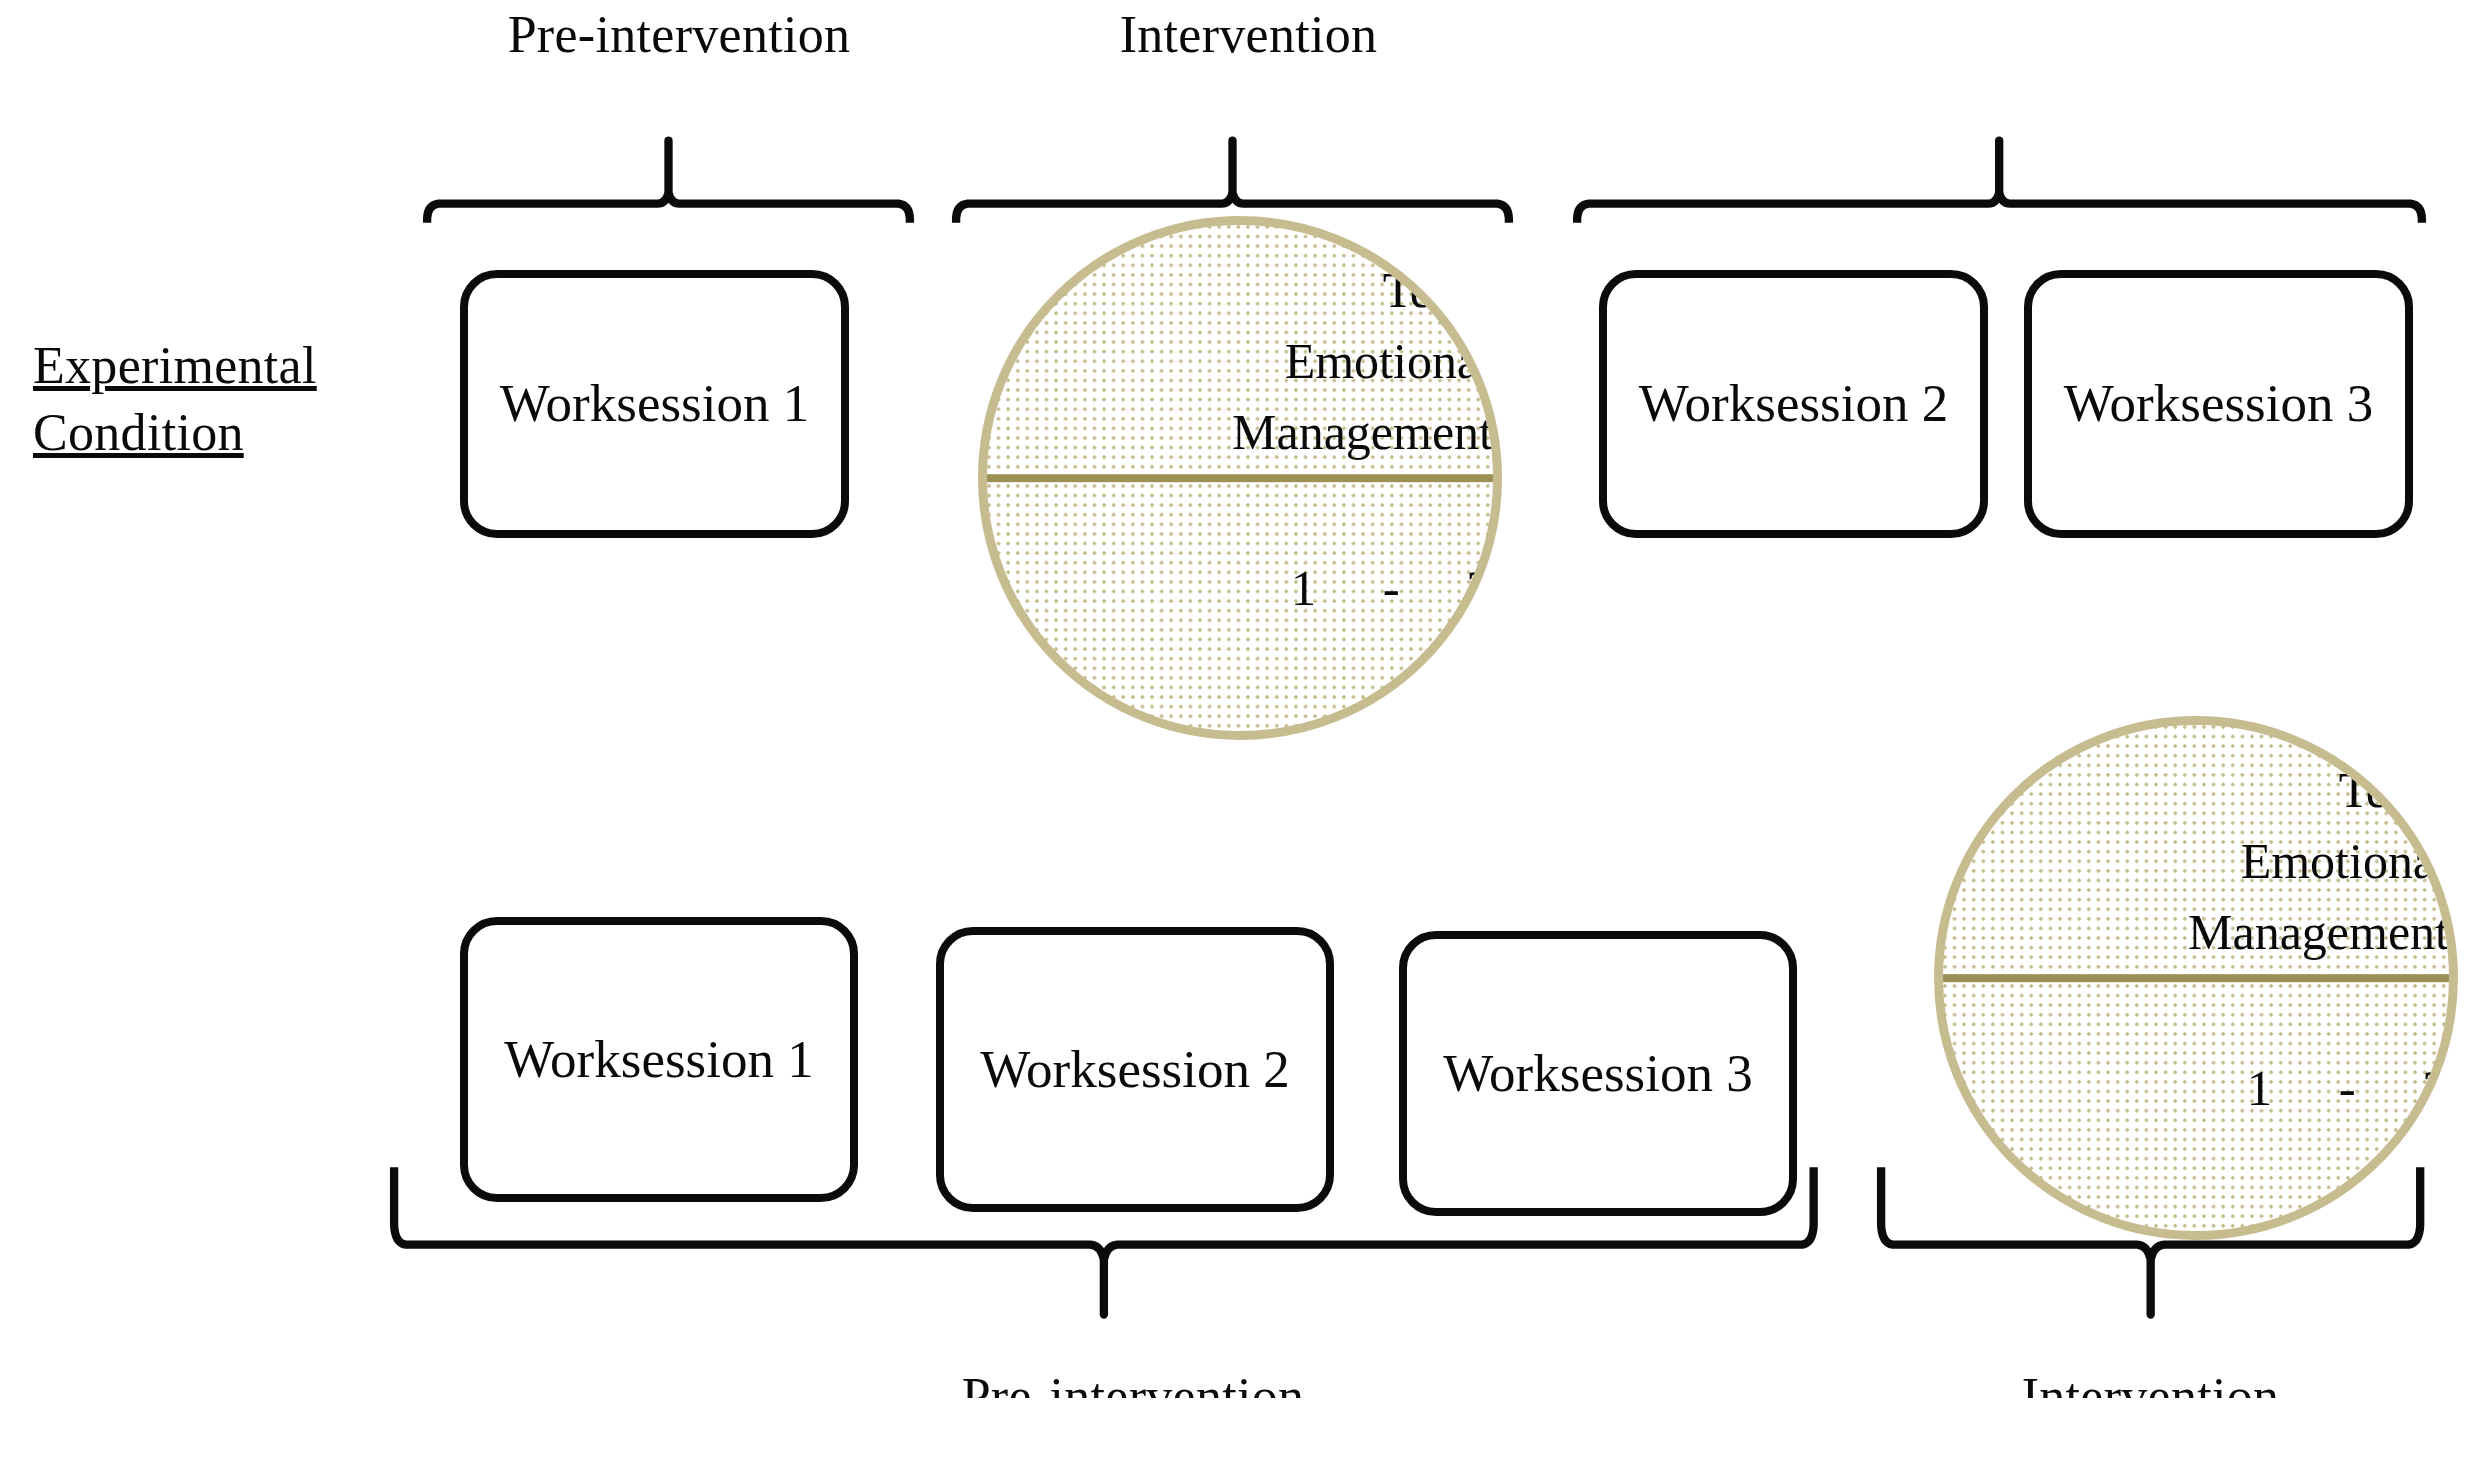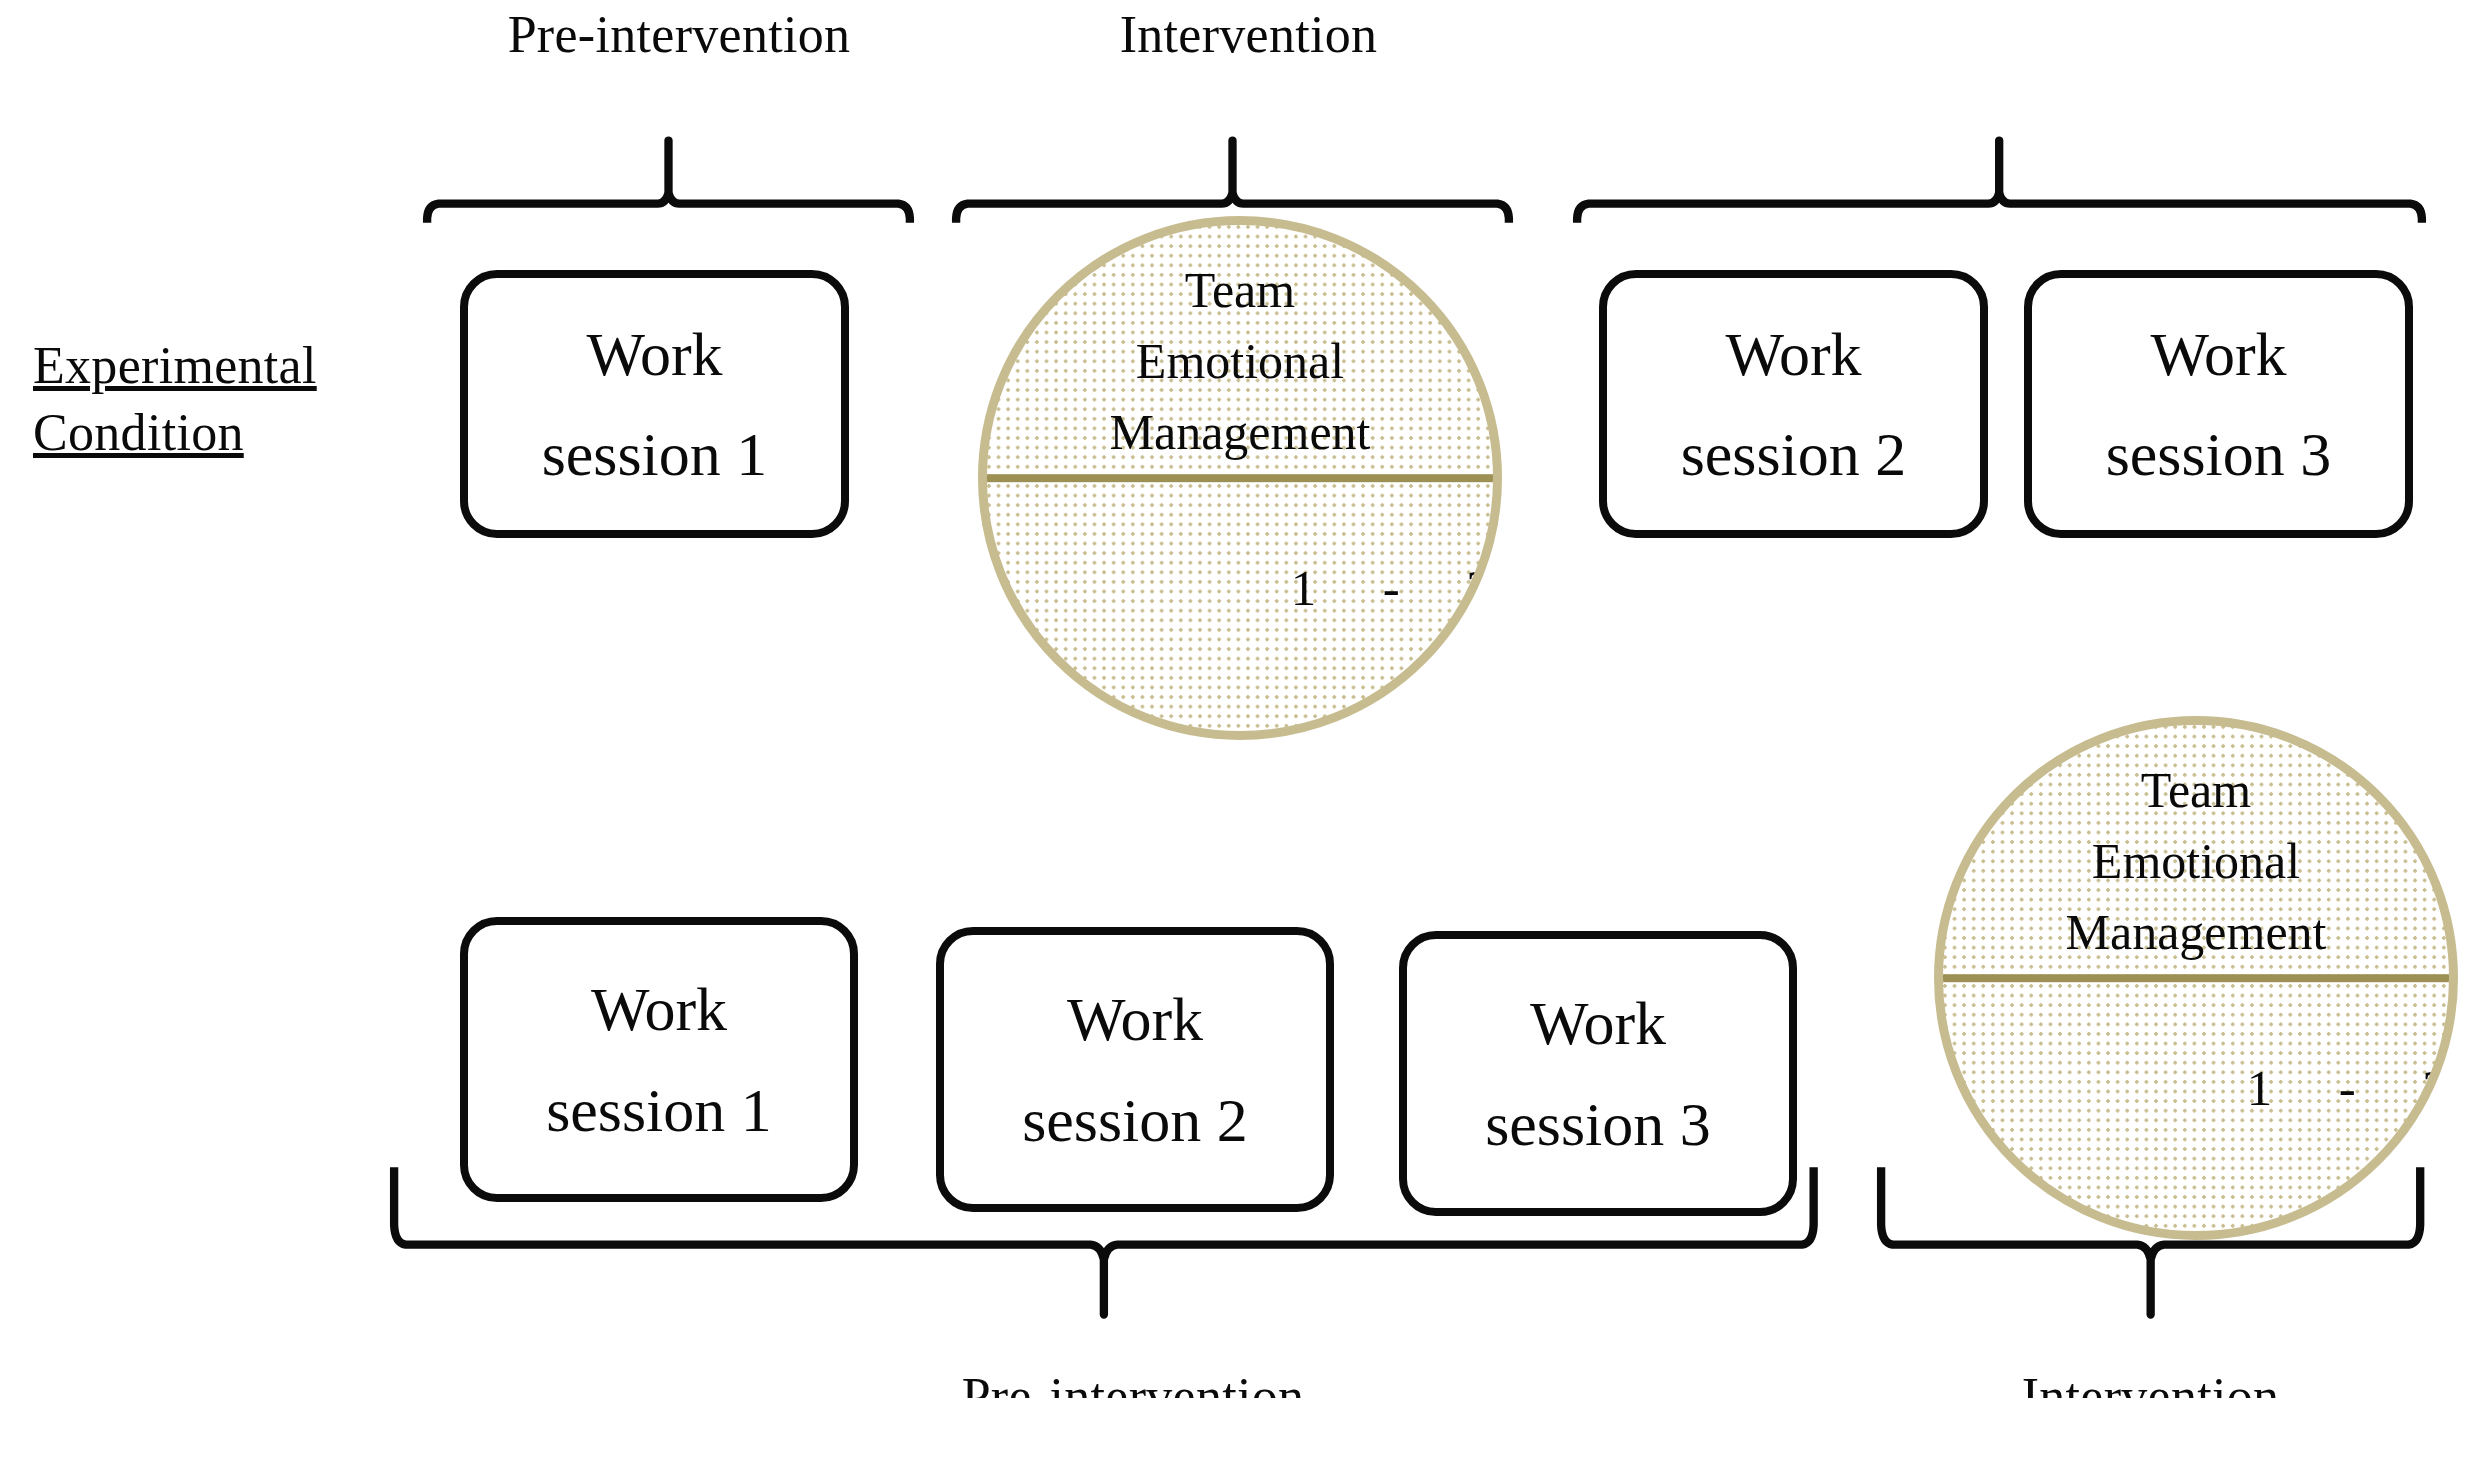--- a/index.html
+++ b/index.html
@@ -38,25 +38,25 @@
   }
 
   
   .session-box{
     position:absolute;
     box-sizing:border-box;
     border:8.3px solid #0b0b0b;
     border-radius:37px;
     background:#ffffff;
     display:flex;
-    flex-direction:column;
+    flex-direction:row;
     align-items:center;
     justify-content:center;
     text-align:center;
-    font-size:62px;
+    font-size:53px;
     line-height:1.62;
     color:#0a0a0a;
     z-index:4;
   }
   .session-box .line{display:block;white-space:nowrap;}
 
   
   .tem-circle{
     position:absolute;
     box-sizing:border-box;
@@ -67,21 +67,21 @@
        radial-gradient(circle at 2px 2px, #c9bf93 1.7px, rgba(255,255,255,0) 1.9px);
     background-size:9.6px 9.6px;
     background-position:0 0;
     z-index:3;
     overflow:hidden;
   }
   .tem-top{
     position:absolute;
     left:0;right:0;
     top:6%;
-    text-align:center;
+    text-align:right;
     font-size:50px;
     line-height:1.42;
     color:#0a0a0a;
   }
   .tem-top .line{display:block;white-space:nowrap;}
   .tem-divider{
     position:absolute;
     left:-2%;
     right:-2%;
     top:50%;

